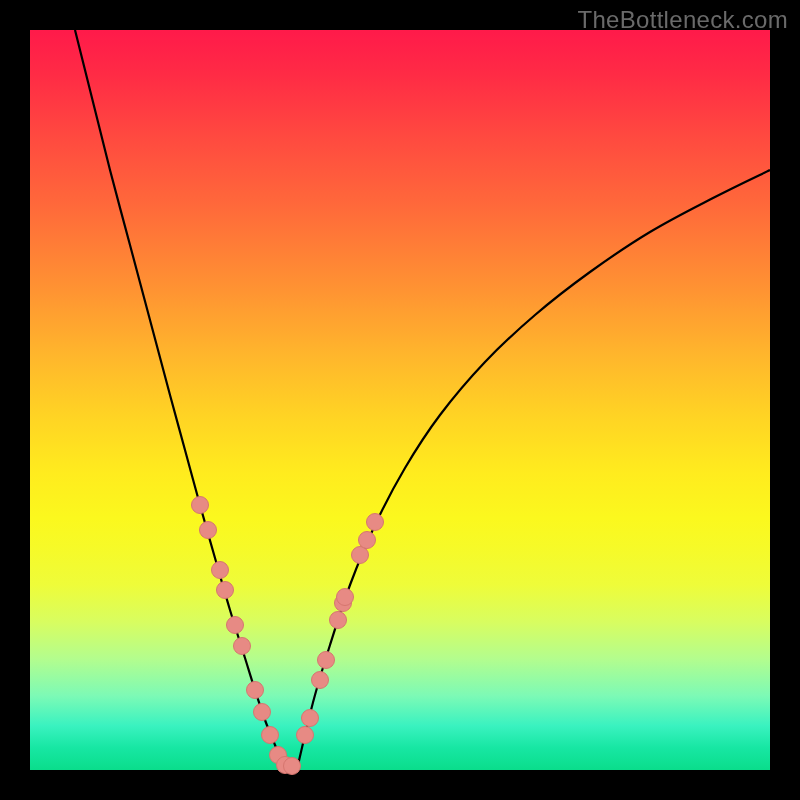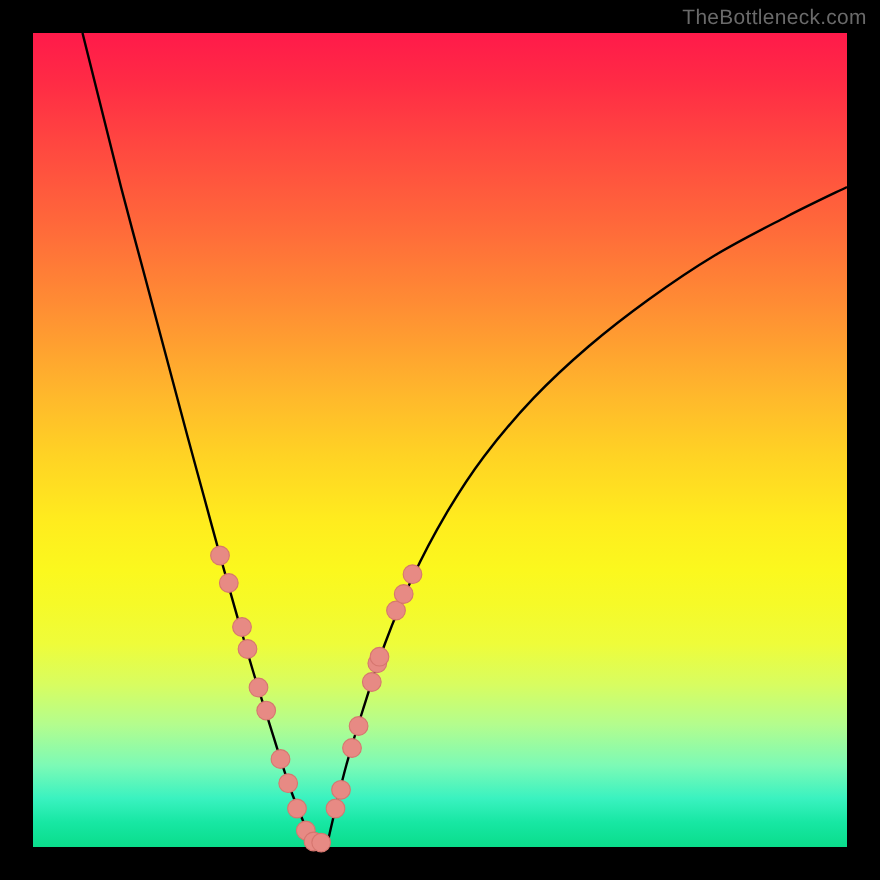--- a/index.html
+++ b/index.html
@@ -42,21 +42,21 @@
       #3af2c0 94%,
       #17e7a3 97%,
       #0add8b 100%
     );
   }
   .watermark {
     position: absolute;
     top: 6px;
     right: 12px;
     color: #6a6a6a;
-    font-size: 19px;
+    font-size: 24px;
     font-weight: 500;
     letter-spacing: 0.3px;
     font-family: Arial, Helvetica, sans-serif;
   }
   svg.curves {
     position: absolute;
     left: 0;
     top: 0;
     width: 740px;
     height: 740px;

